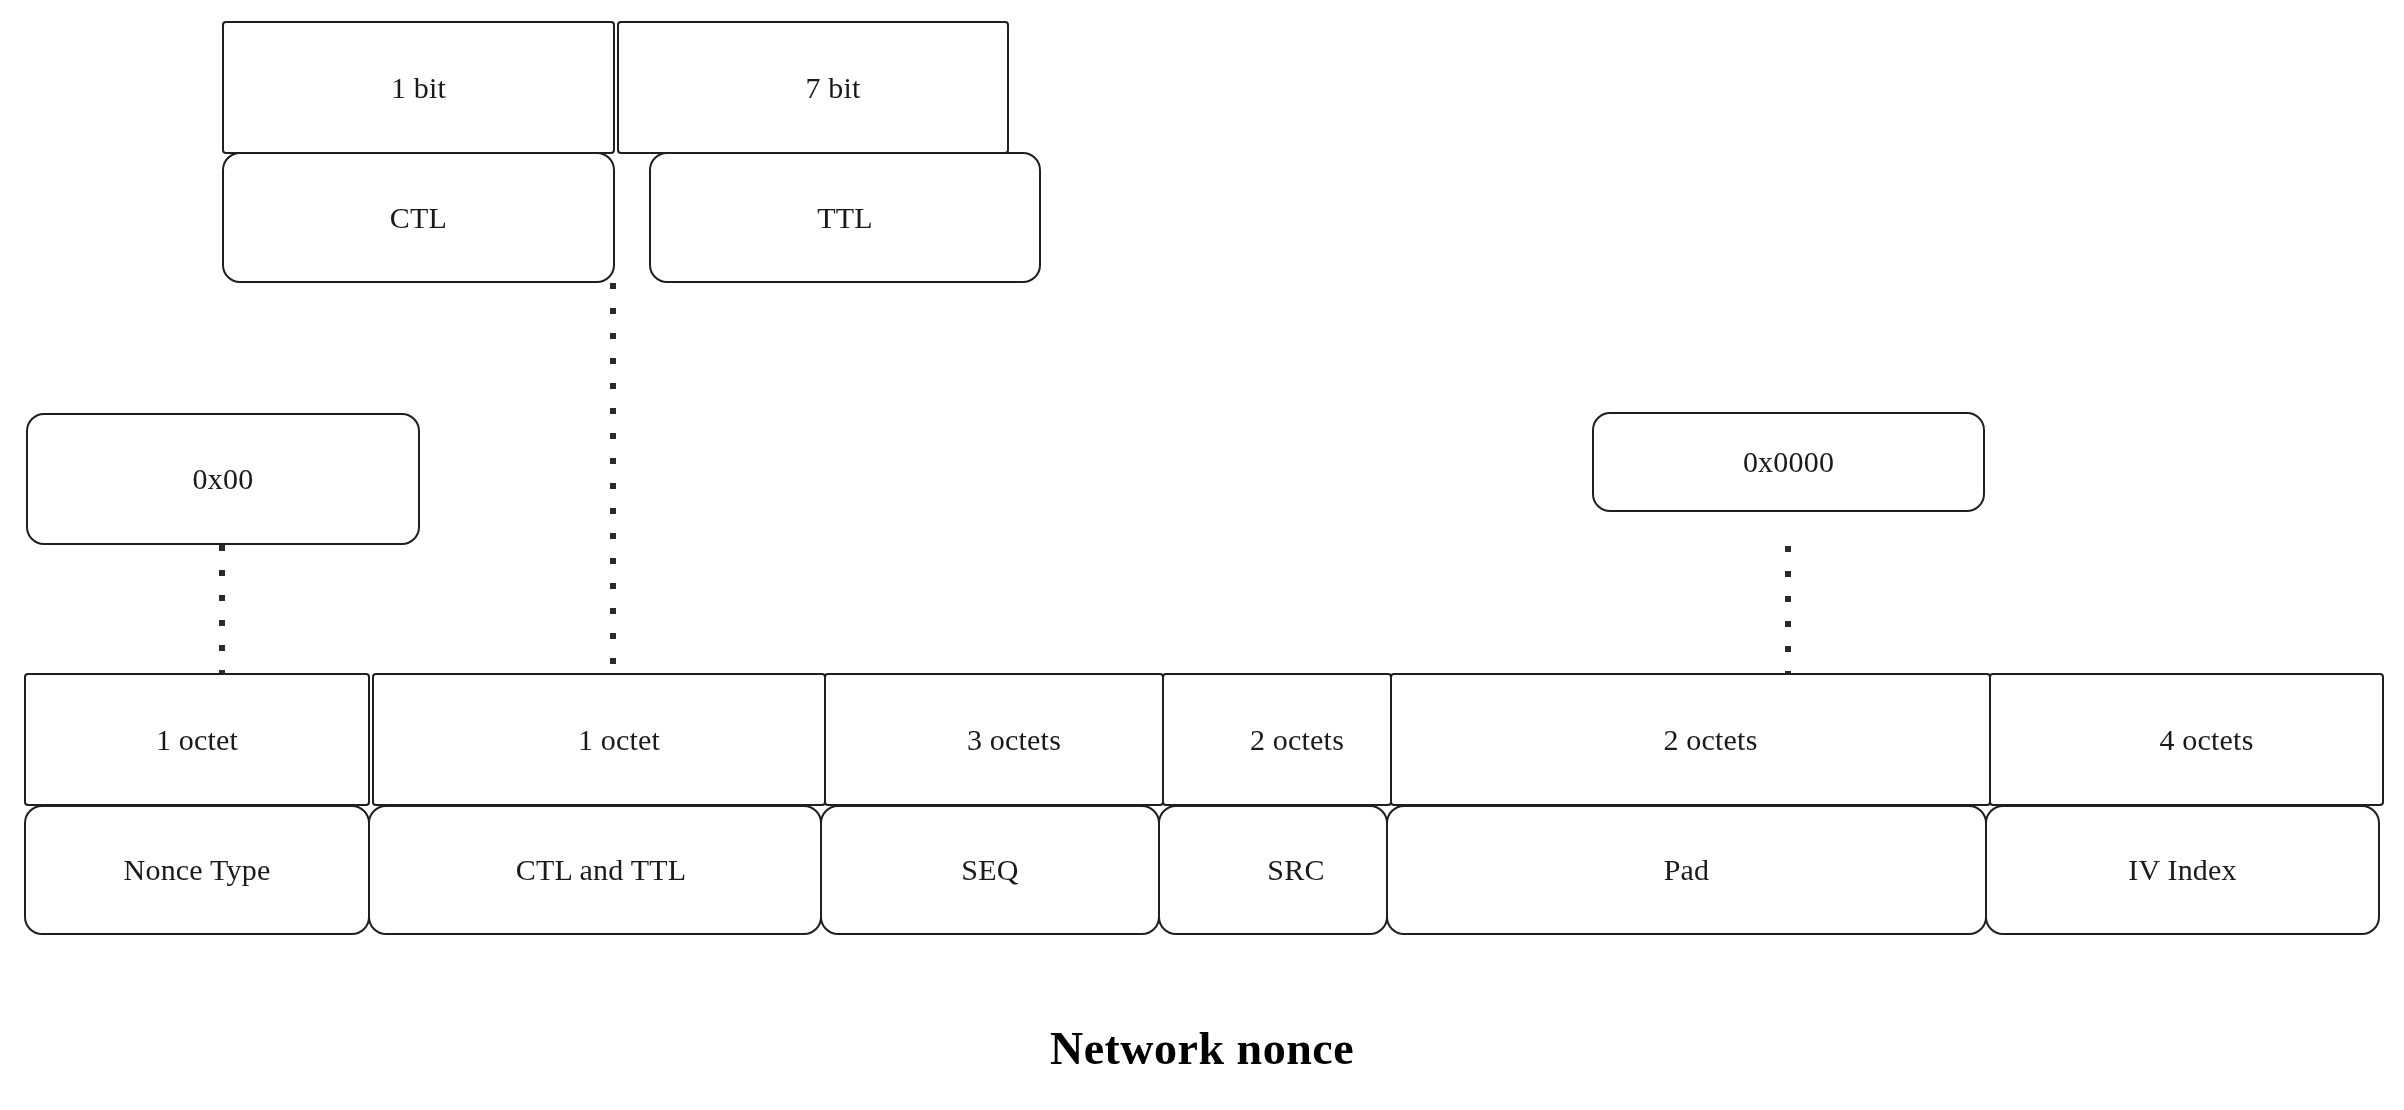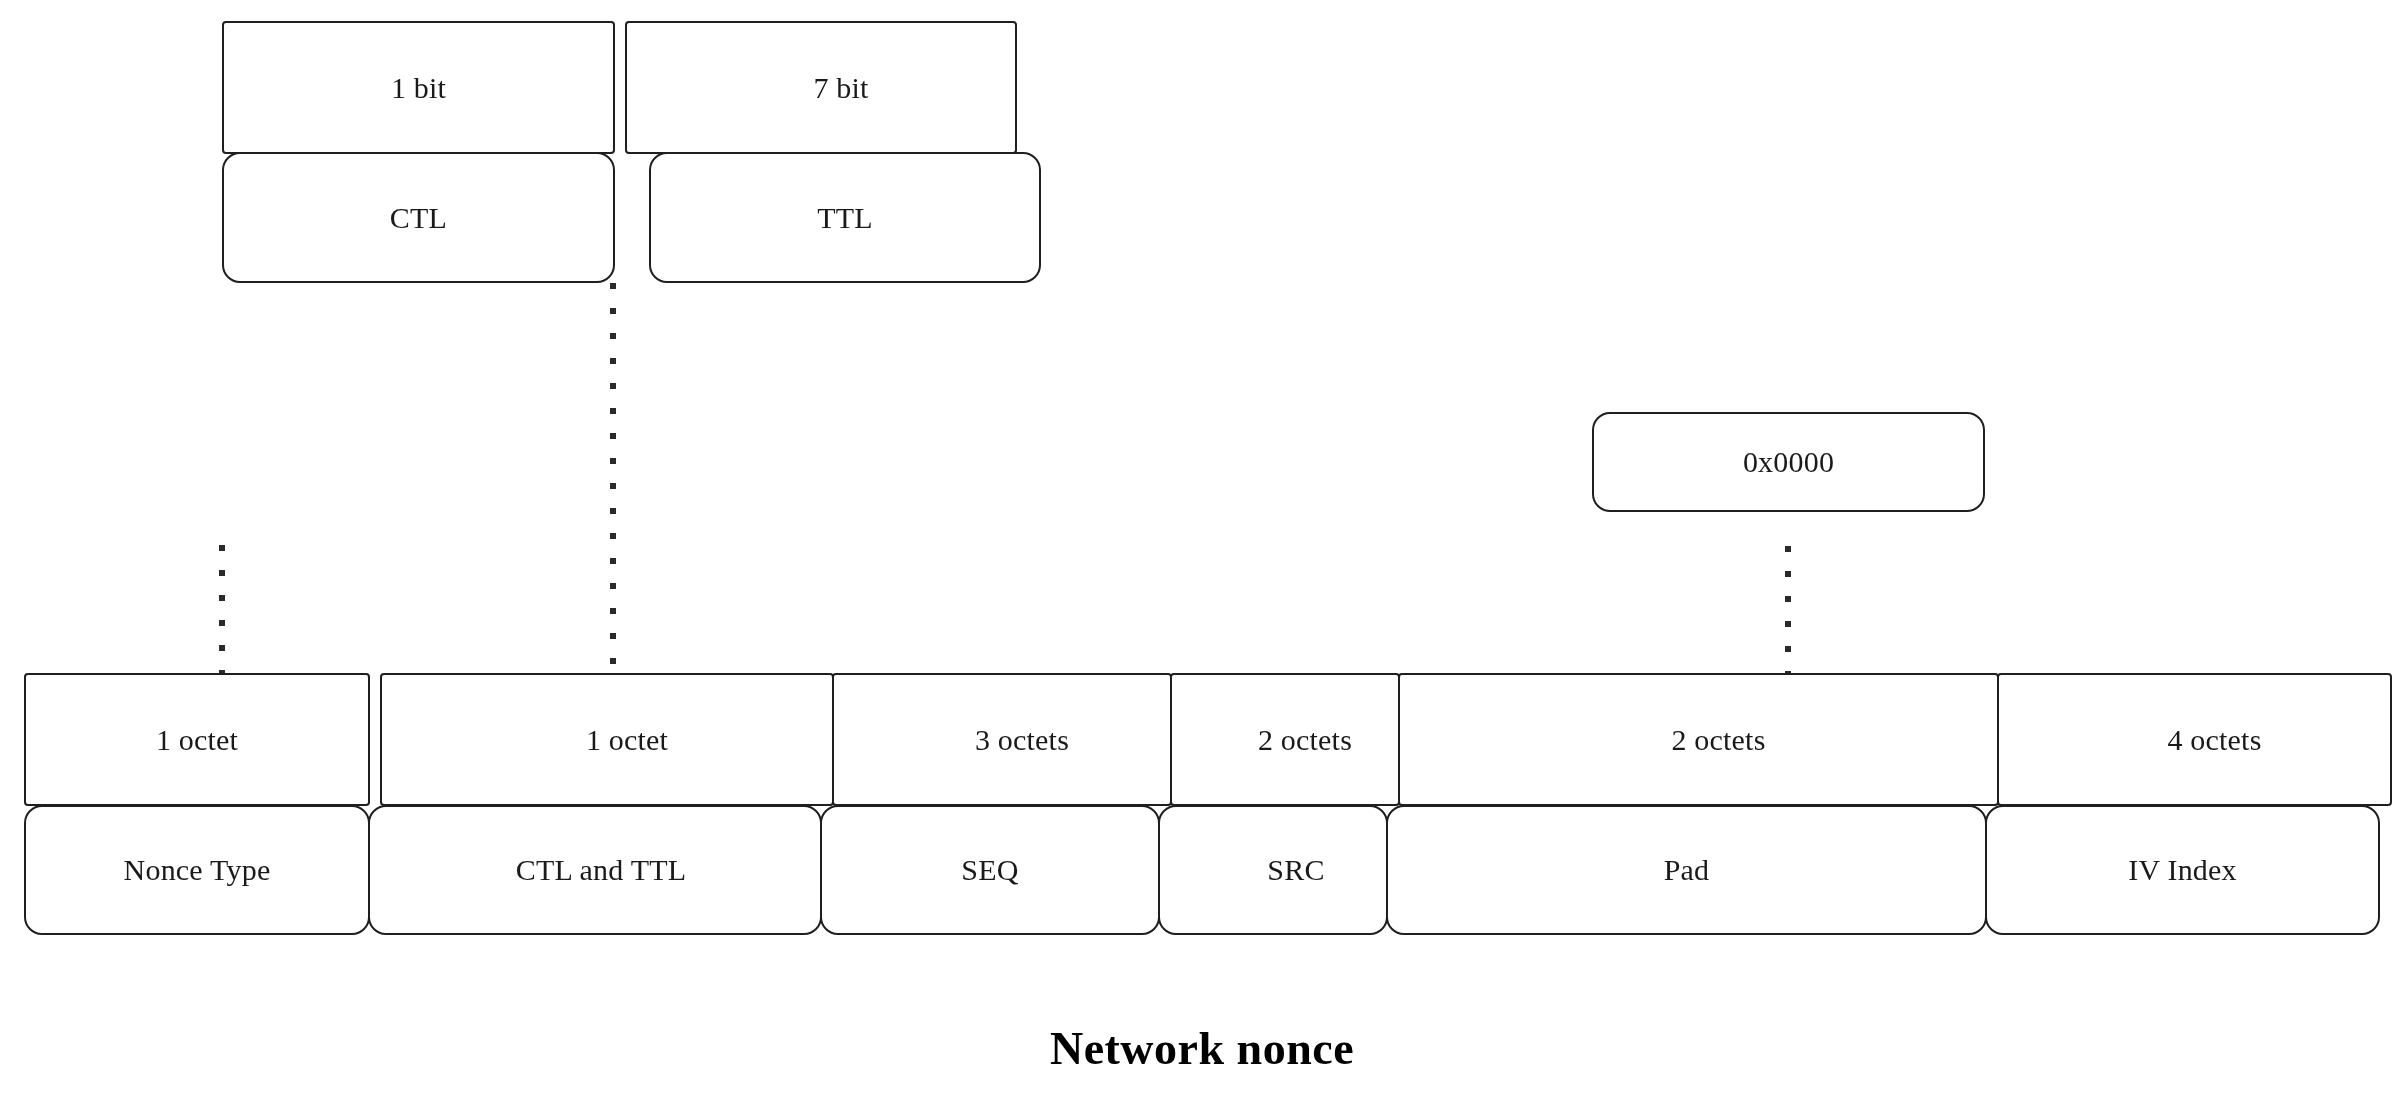--- a/index.html
+++ b/index.html
@@ -33,21 +33,21 @@
     letter-spacing: 0.2px;
     color: #1a1a1a;
     white-space: nowrap;
   }
   
   .cell.sq { border-radius: 4px; }
   
   .cell.rd { border-radius: 18px; }
 
   
-  .row-sizes .cell + .cell { margin-left: 12px; padding-left: 40px; }
+  .row-sizes .cell + .cell { margin-left: 4px; padding-left: 40px; }
 
   
   .dotted {
     position: absolute;
     width: 6px;
     background-image: linear-gradient(
       to bottom,
       #2a2a2a 0px,
       #2a2a2a 6px,
       rgba(0,0,0,0) 6px,
@@ -89,20 +89,23 @@
         <span>CTL</span>
       </div>
       <div class="cell rd" style="left:613px; top:152px; width:392px; height:131px;margin-left:36px;">
         <span>TTL</span>
       </div>
     </div>
   </div>
 
   <div class="dotted" style="left:610px; top:283px; height:390px;"></div>
 
+  <div class="cell rd" style="left:26px; top:413px; width:394px; height:132px;">
+    <span>0x00</span>
+  </div>
   <div class="dotted" style="left:219px; top:545px; height:128px;"></div>
 
   <div class="cell rd" style="left:1592px; top:412px; width:393px; height:100px;">
     <span>0x0000</span>
   </div>
   <div class="dotted" style="left:1785px; top:546px; height:127px;"></div>
 
   <div>
 
     <div class="row-sizes">

